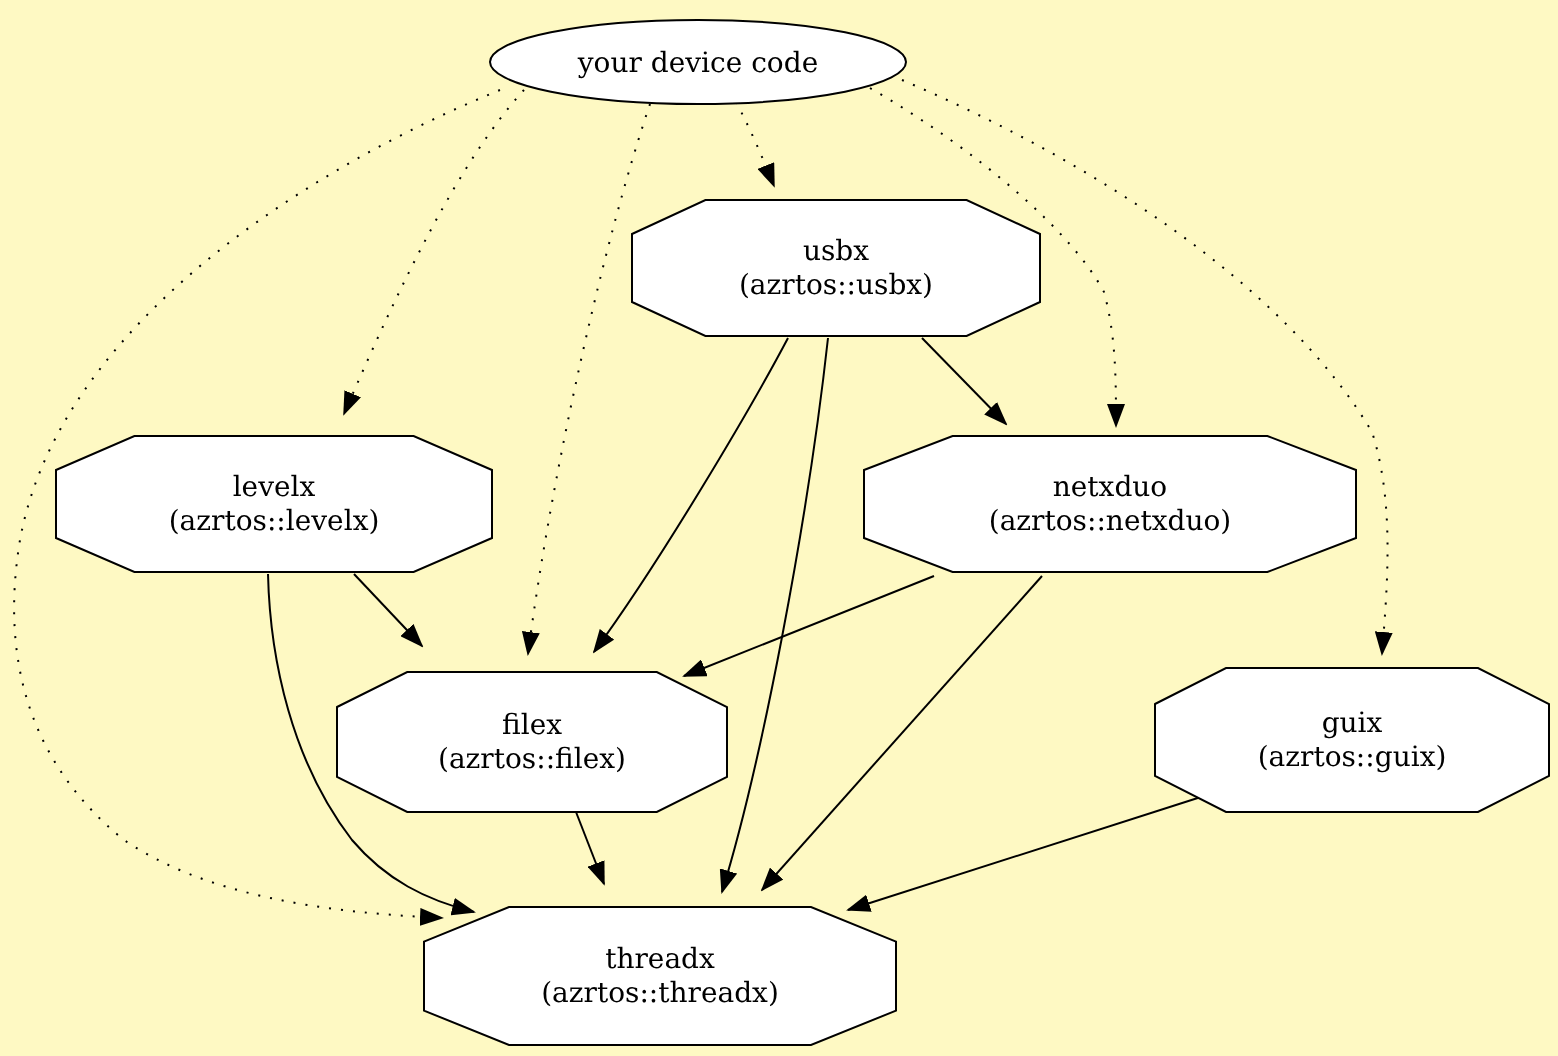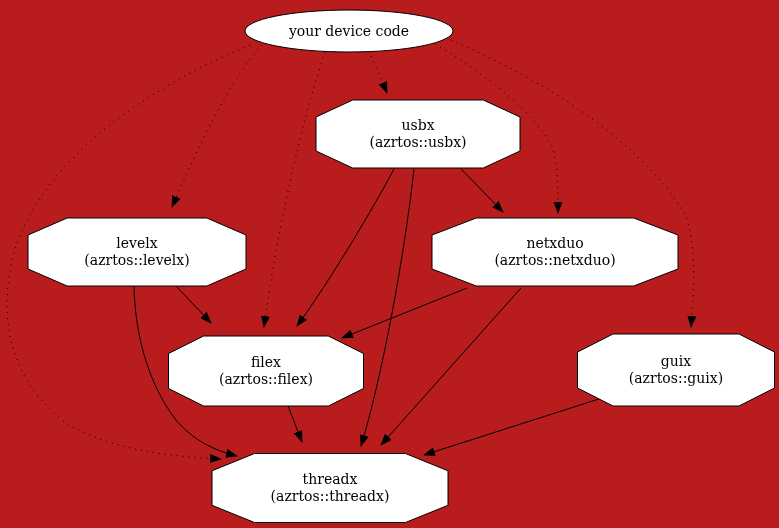--- a/index.html
+++ b/index.html
@@ -4,21 +4,21 @@
 <style>
   html, body {
     margin: 0;
     padding: 0;
     background: #ffffff;
   }
   .canvas {
     position: relative;
     width: 779px;
     height: 528px;
-    background: #b91c1c;
+    background: #fef9c3;
     overflow: hidden;
   }
   svg { display: block; }
   .edge {
     fill: none;
     stroke: #000000;
     stroke-width: 1;
   }
   .edge.dotted {
     stroke-dasharray: 1 5;

